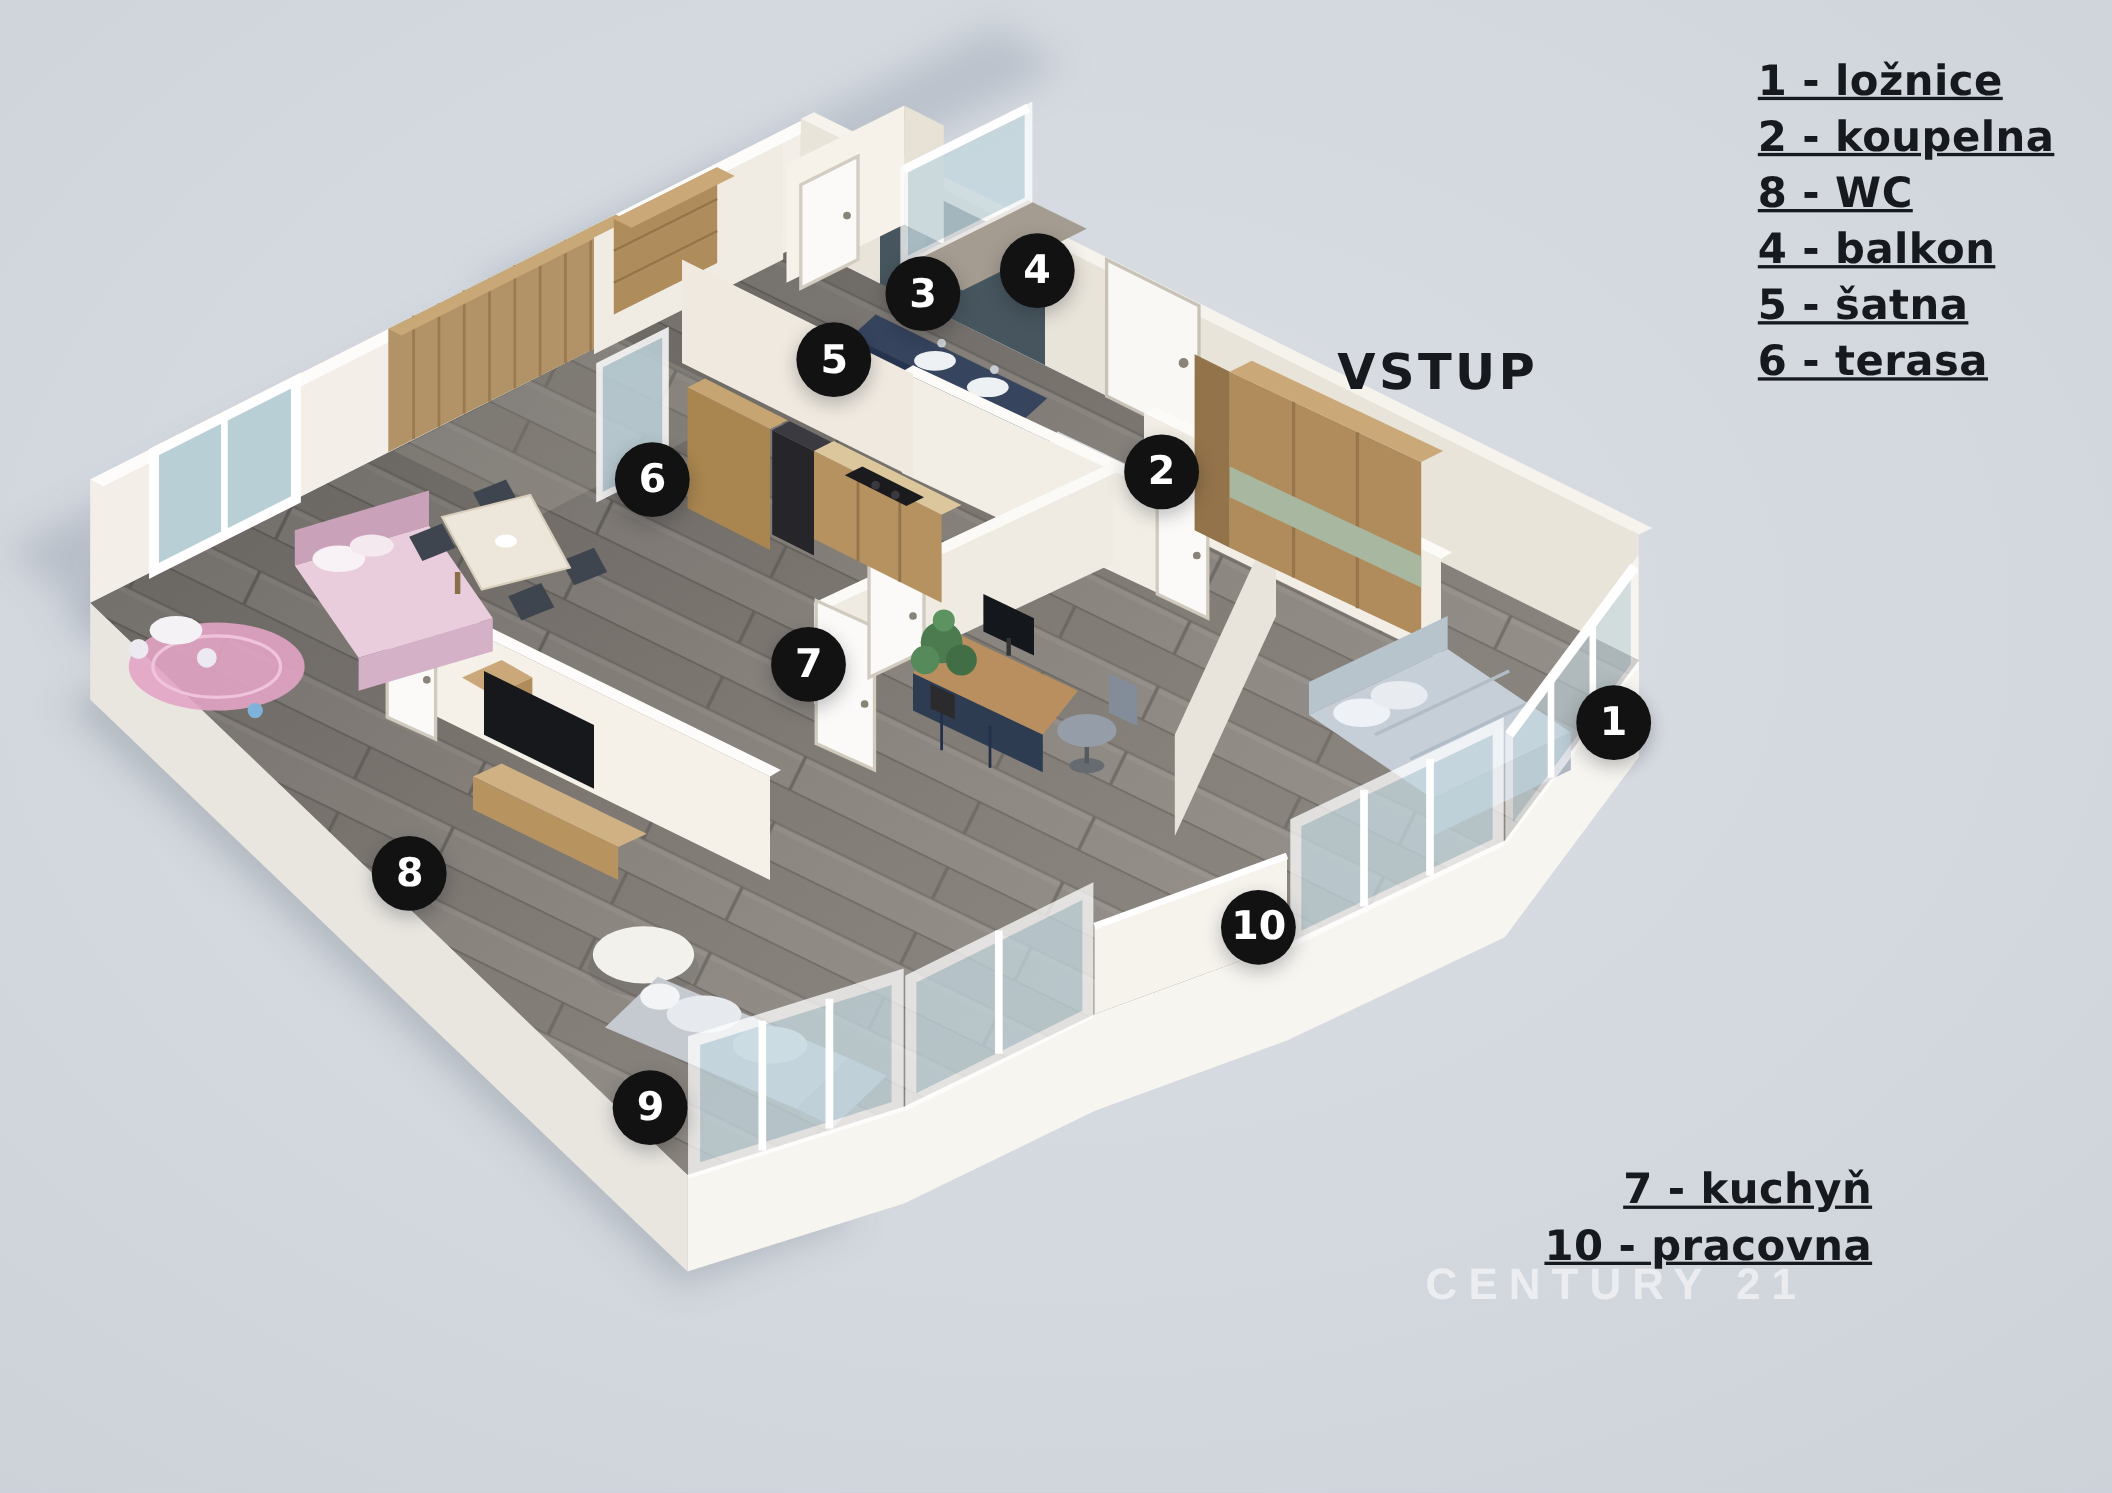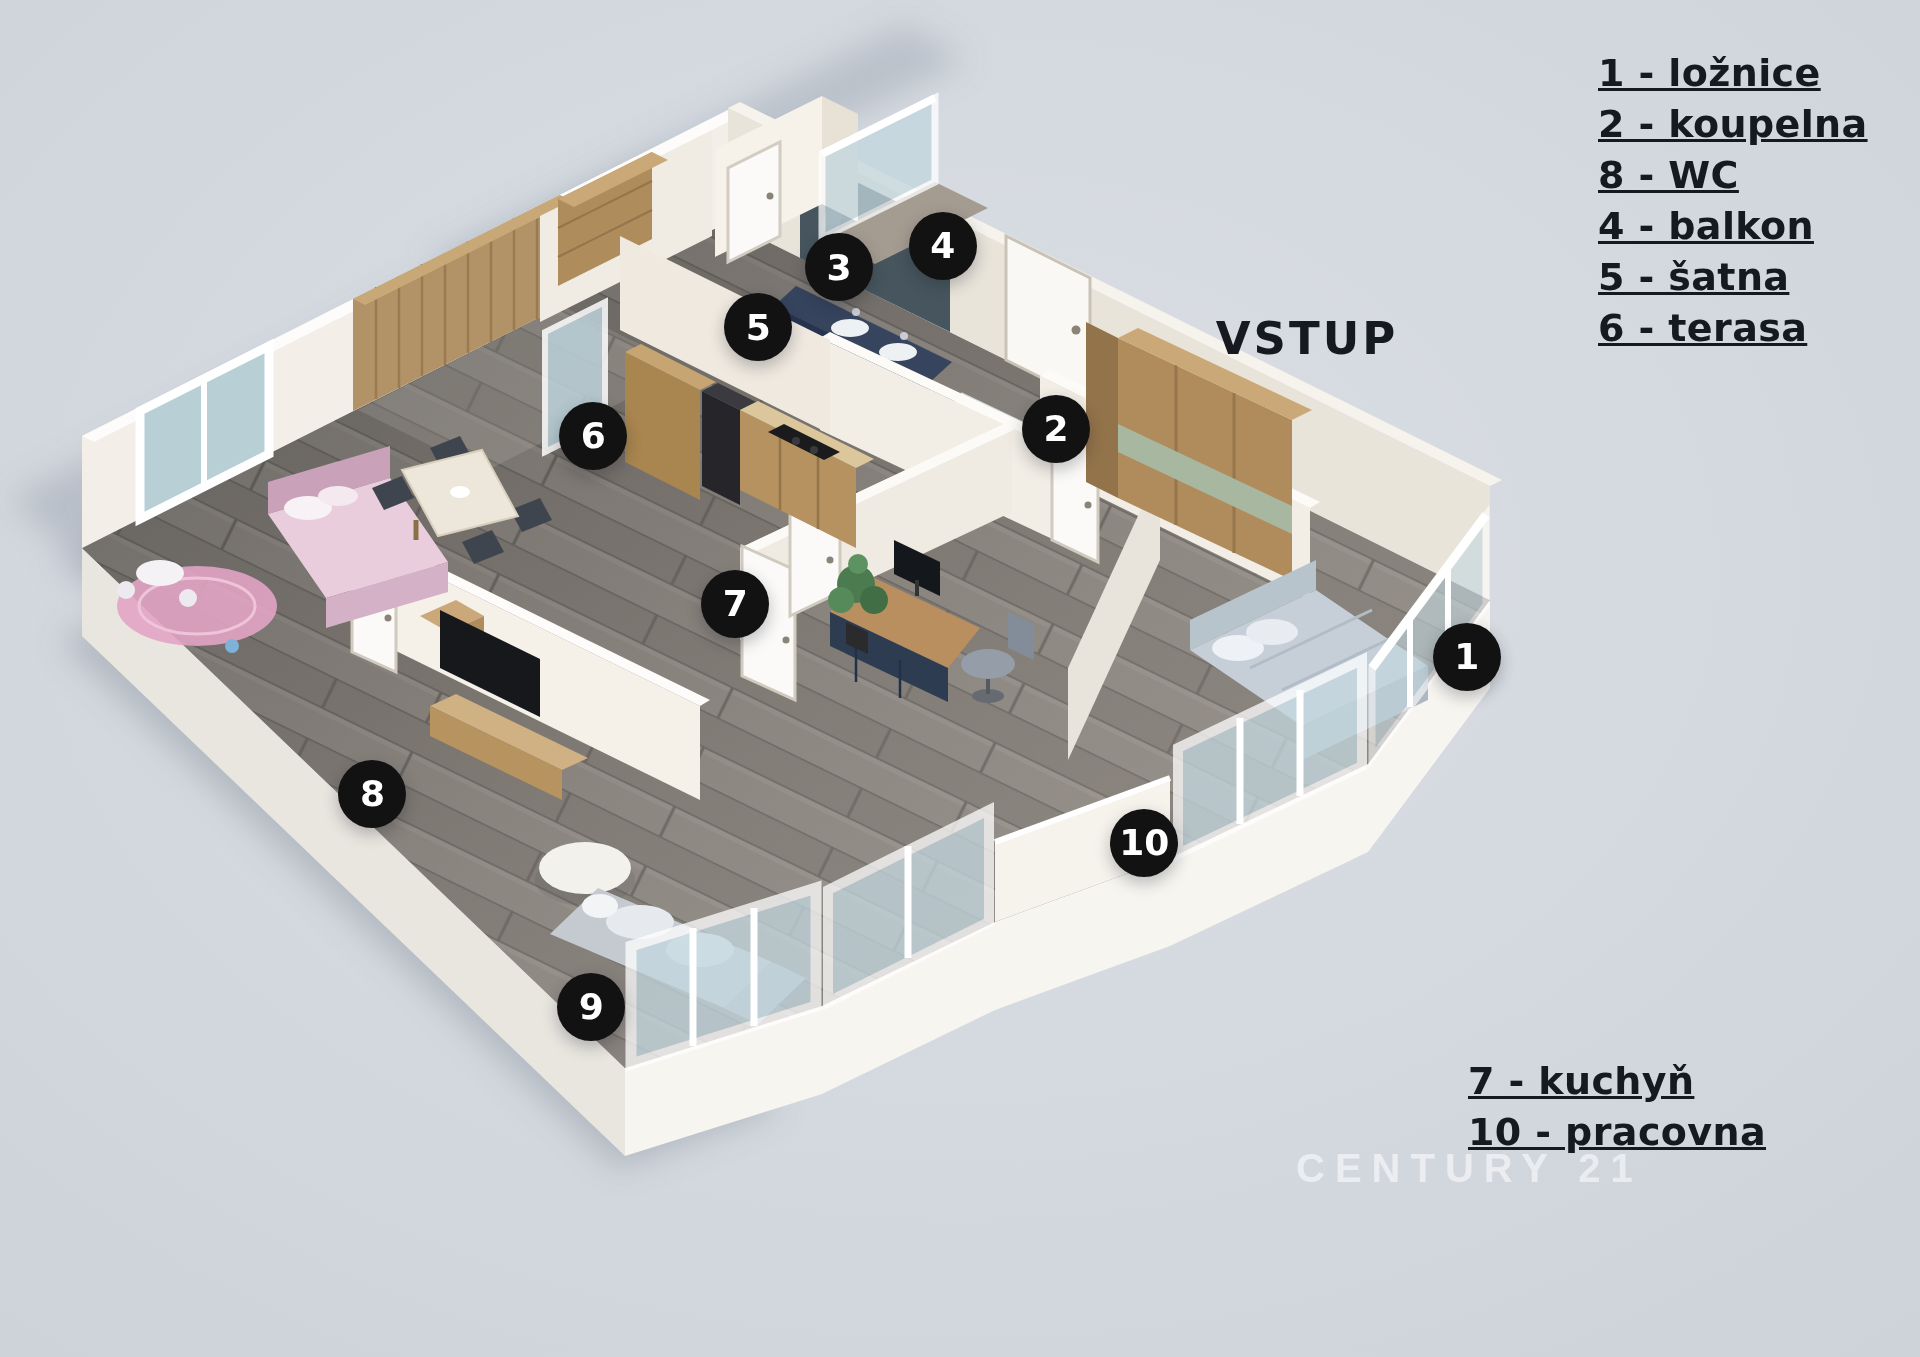--- a/index.html
+++ b/index.html
@@ -20,21 +20,21 @@
     z-index:5;
   }
   .legend{
     position:absolute; z-index:6; color:#16191d;
     font-family:"DejaVu Sans", sans-serif; font-weight:700;
     font-size:38px; line-height:51px; letter-spacing:.4px;
     white-space:nowrap;
     text-decoration:underline;
   }
   .legend-top{ left:1598px; top:48px; }
-  .legend-bottom{ left:1468px; top:1056px; }
+  .legend-bottom{ left:1404px; top:1056px;text-align:right; }
   .entrance{
     position:absolute; left:1278px; top:338px; transform:translate(-50%,-50%);
     font-family:"DejaVu Sans", sans-serif; font-weight:700; font-size:45px;
     letter-spacing:3px; color:#16191d; z-index:5;margin-left:29px;
   }
   .watermark{
     position:absolute; left:1296px; top:1146px;
     font-family:"Liberation Sans", sans-serif; font-weight:700; font-size:40px;
     letter-spacing:10px; color:rgba(255,255,255,.55); z-index:4; white-space:nowrap;
   }

